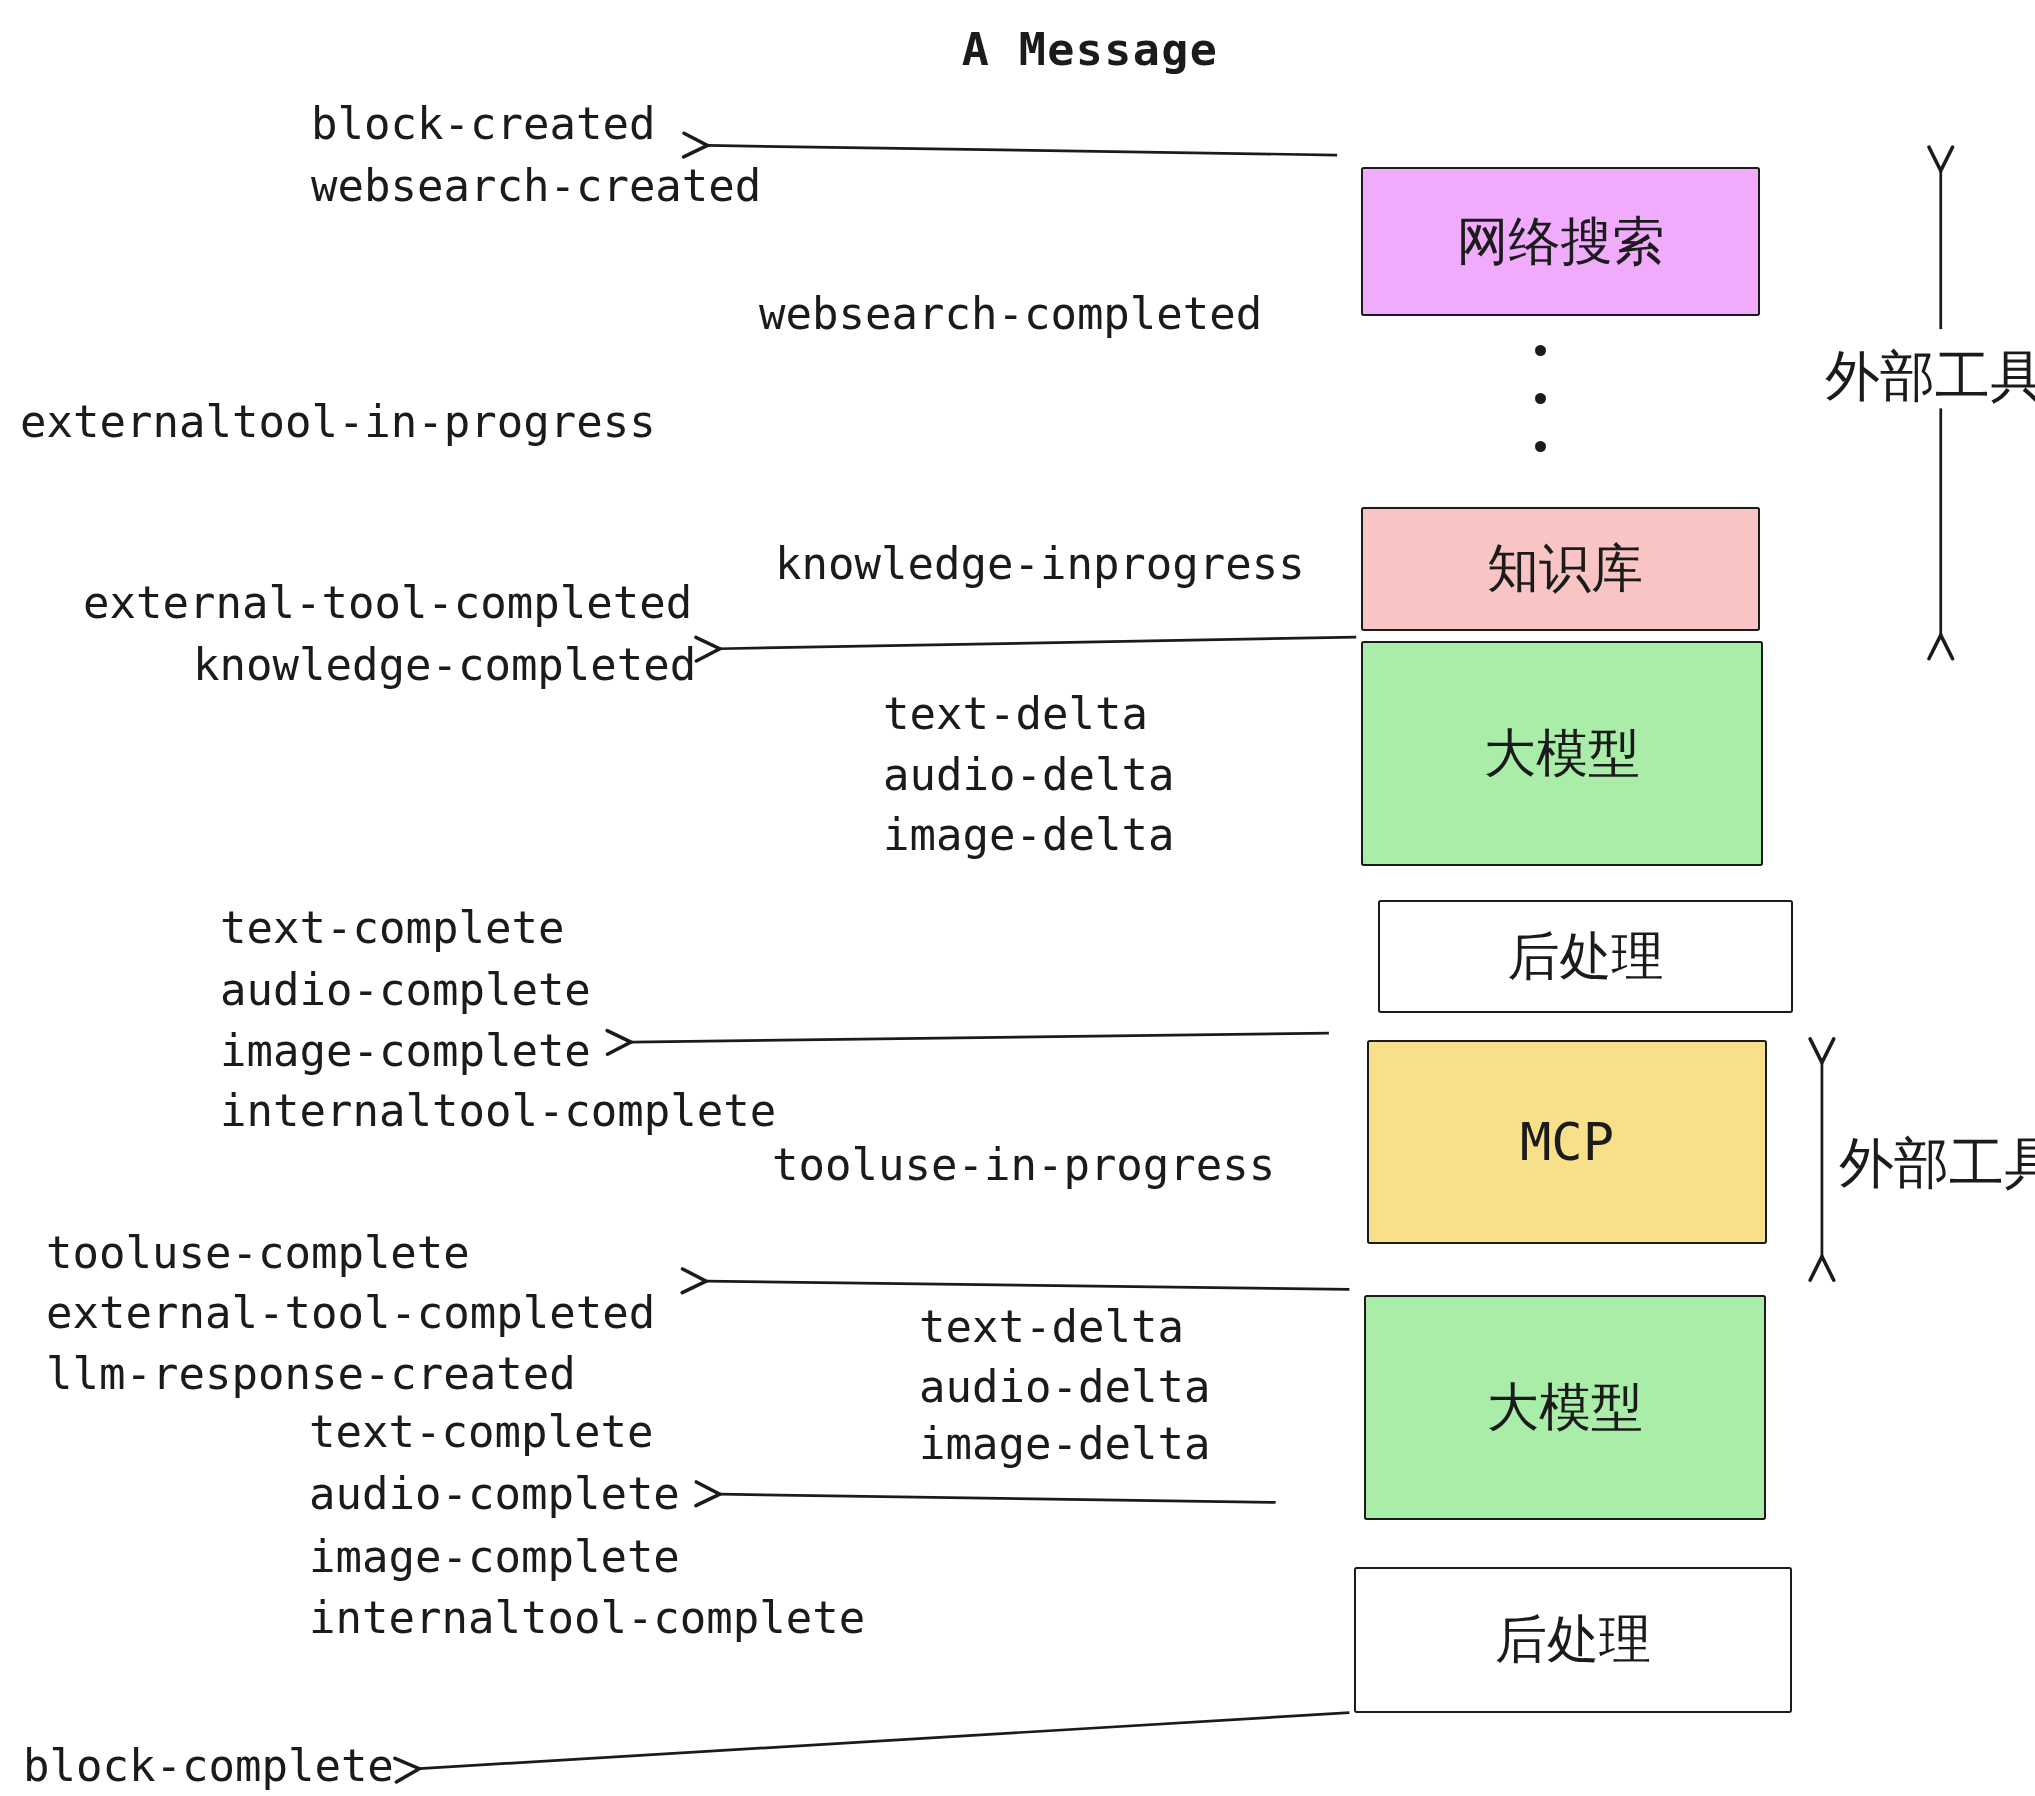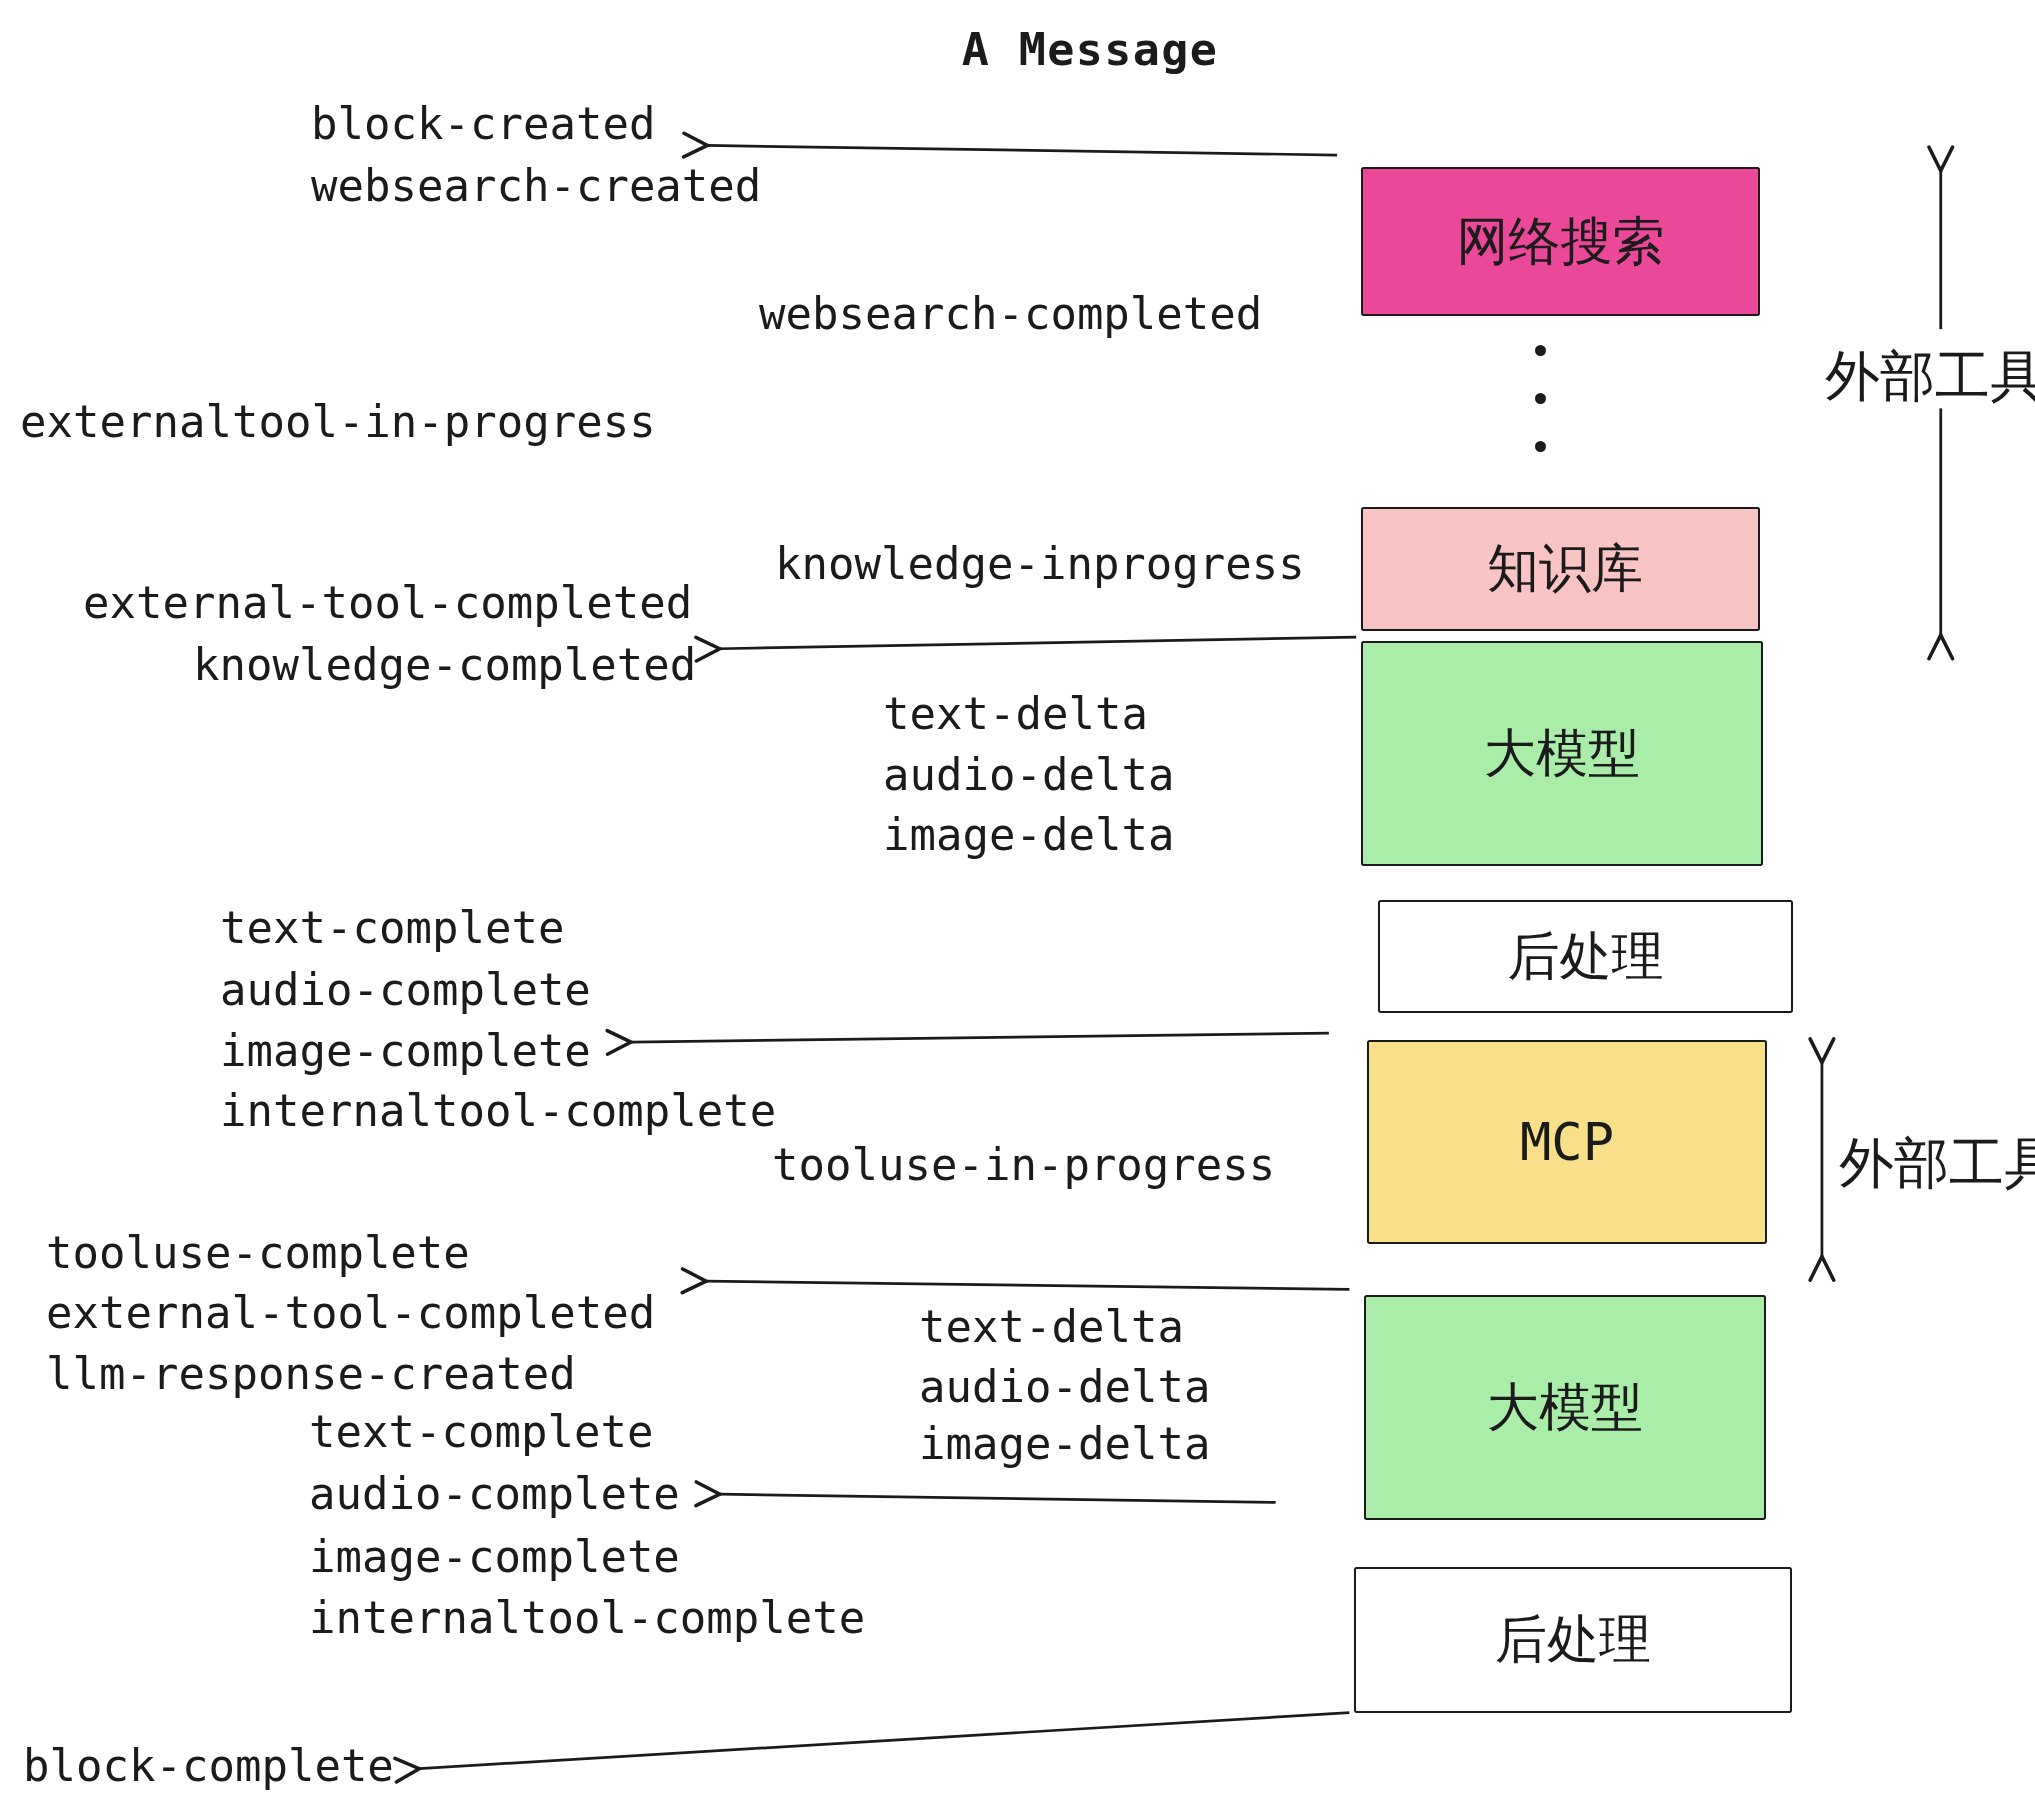--- a/index.html
+++ b/index.html
@@ -82,21 +82,21 @@
   <div class="evt" style="left:919px; top:1361px">audio-delta</div>
   <div class="evt" style="left:919px; top:1418px">image-delta</div>
 
   <div class="evt" style="left:309px;  top:1406px">text-complete</div>
   <div class="evt" style="left:309px;  top:1468px">audio-complete</div>
   <div class="evt" style="left:309px;  top:1531px">image-complete</div>
   <div class="evt" style="left:309px;  top:1592px">internaltool-complete</div>
 
   <div class="evt" style="left:23px;   top:1740px">block-complete</div>
 
-  <div class="box" style="left: 1361px; top: 167px; width: 399px; height: 149px; background-color: #ec4899;">
+  <div class="box" style="left: 1361px; top: 167px; width: 399px; height: 149px; background-color: #f0abfc;">
     <span class="box-label">网络搜索</span>
   </div>
 
   <div class="dots">
     <div class="dot"></div>
     <div class="dot"></div>
     <div class="dot"></div>
   </div>
 
   <div class="box" style="left: 1361px; top: 507px; width: 399px; height: 124px; background-color: rgb(249, 196, 196); padding-left: 9px;">

